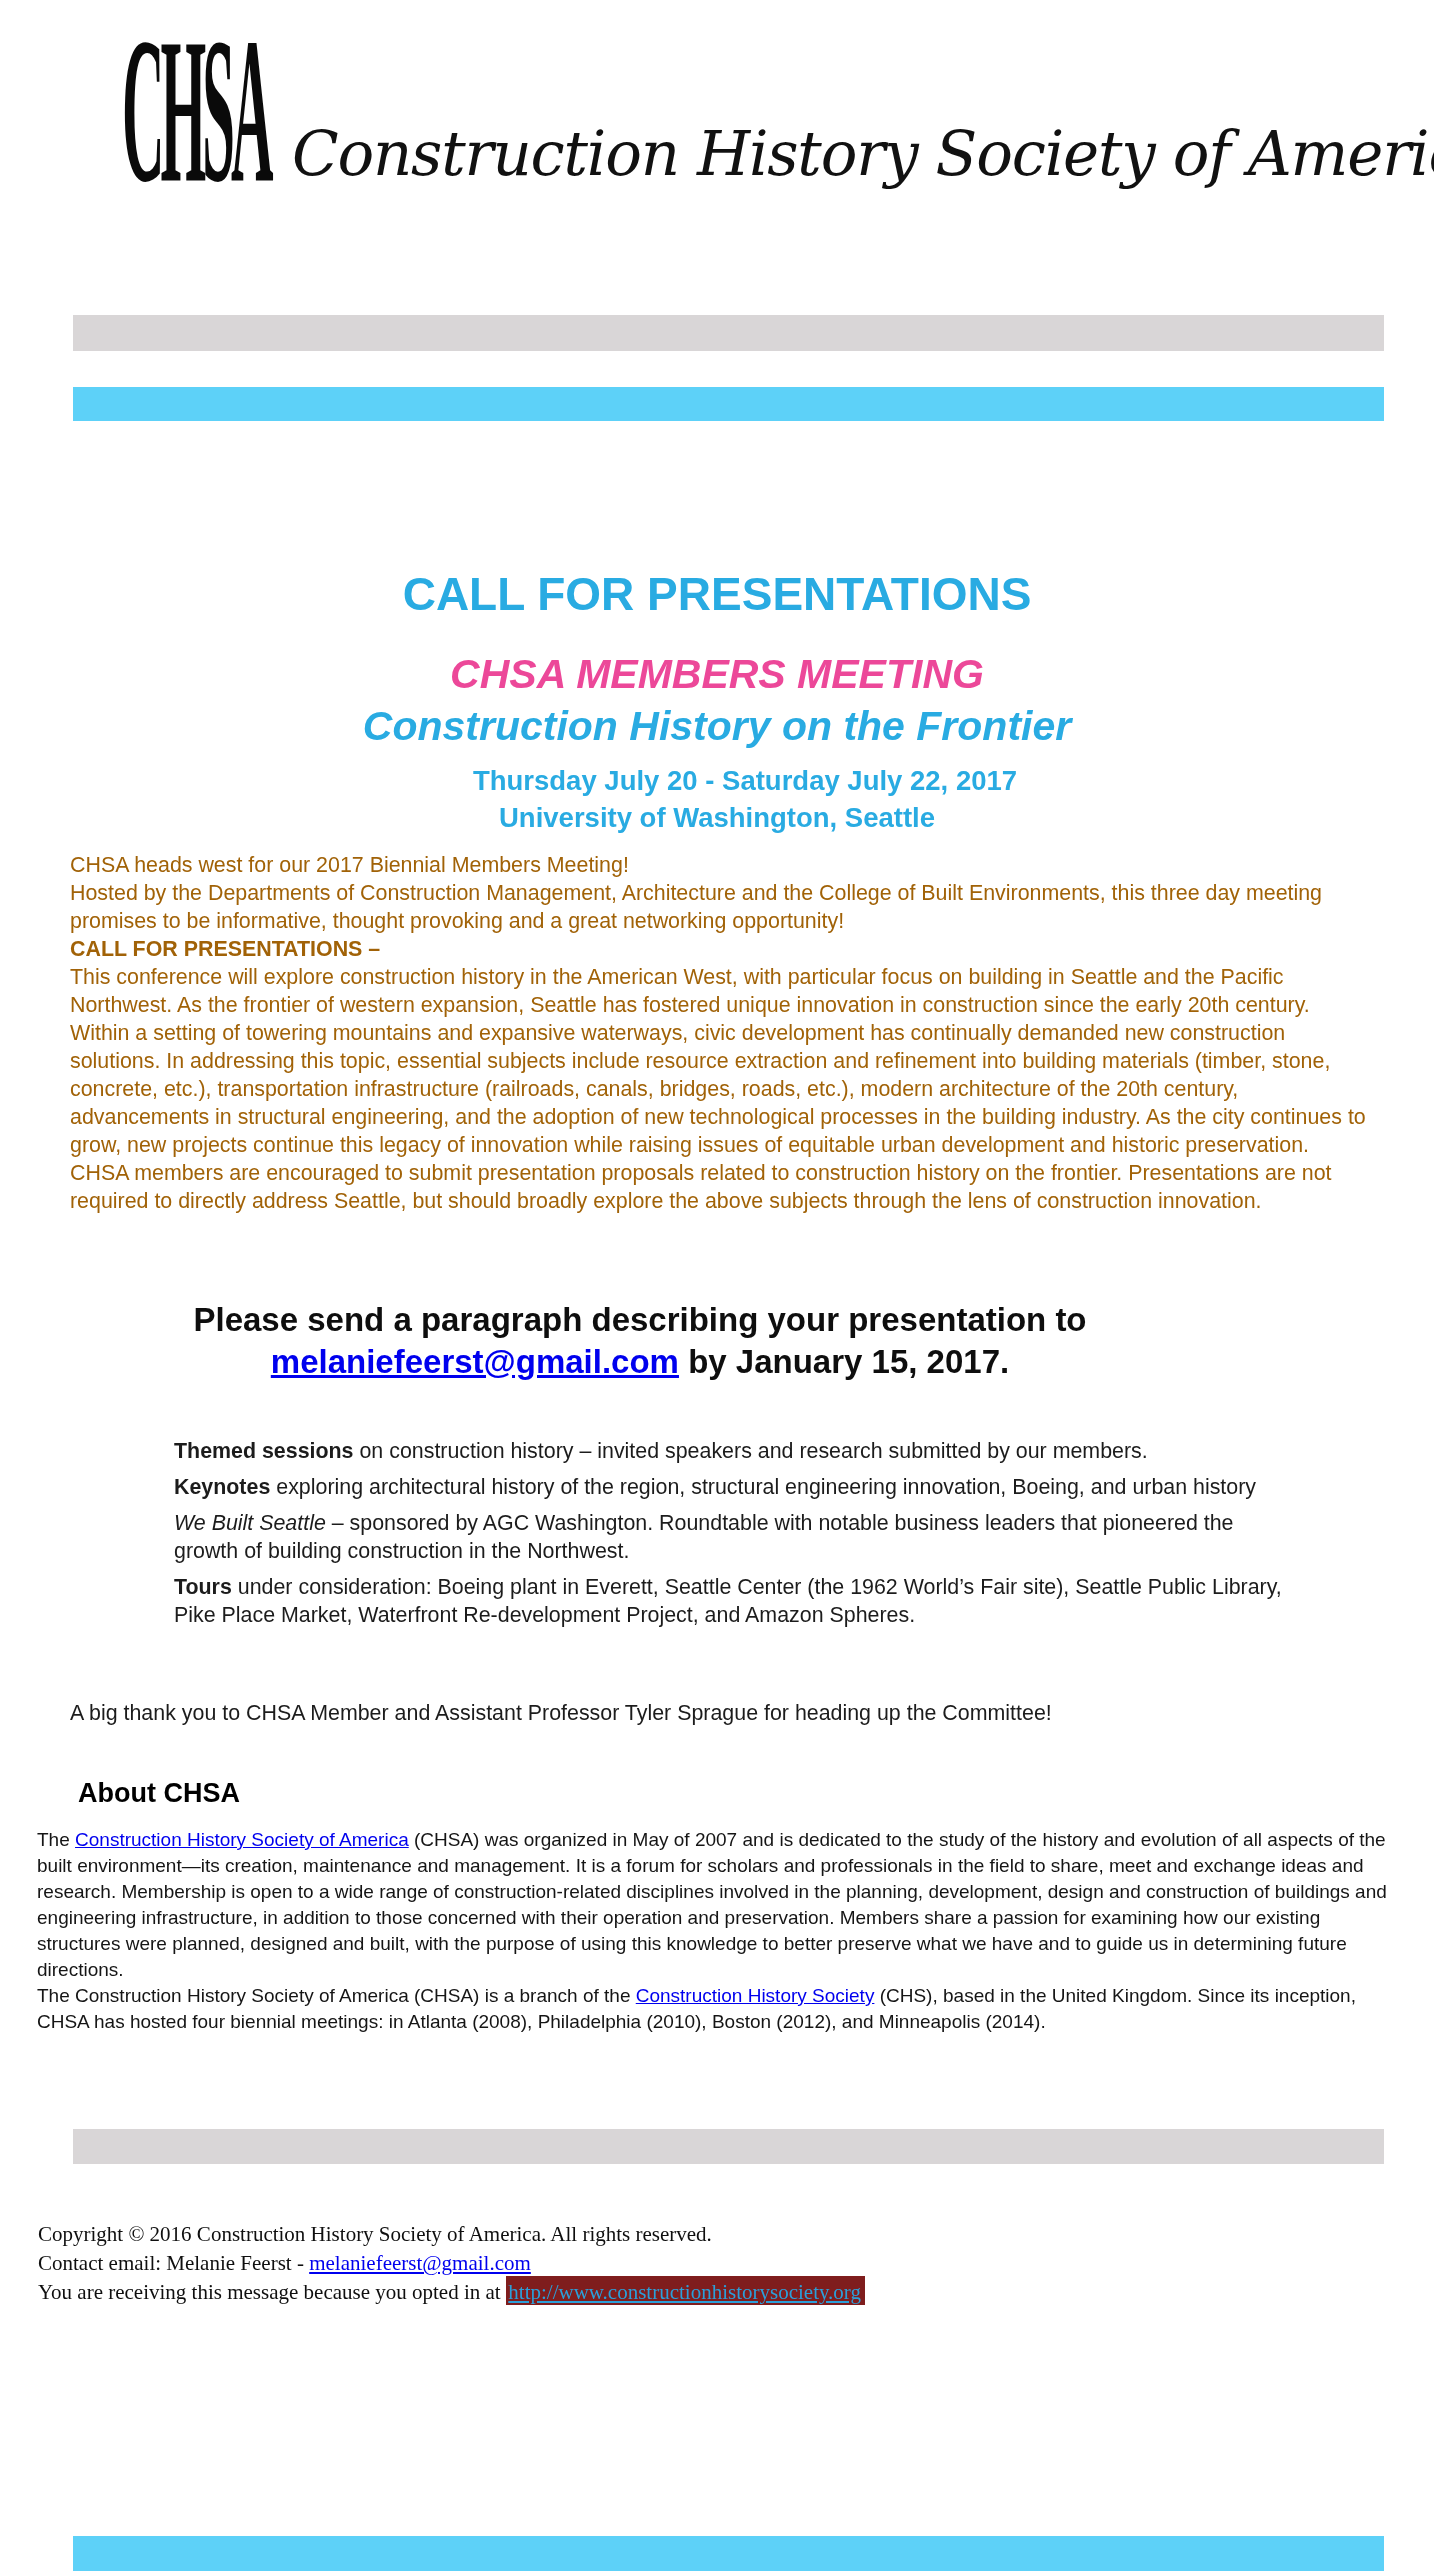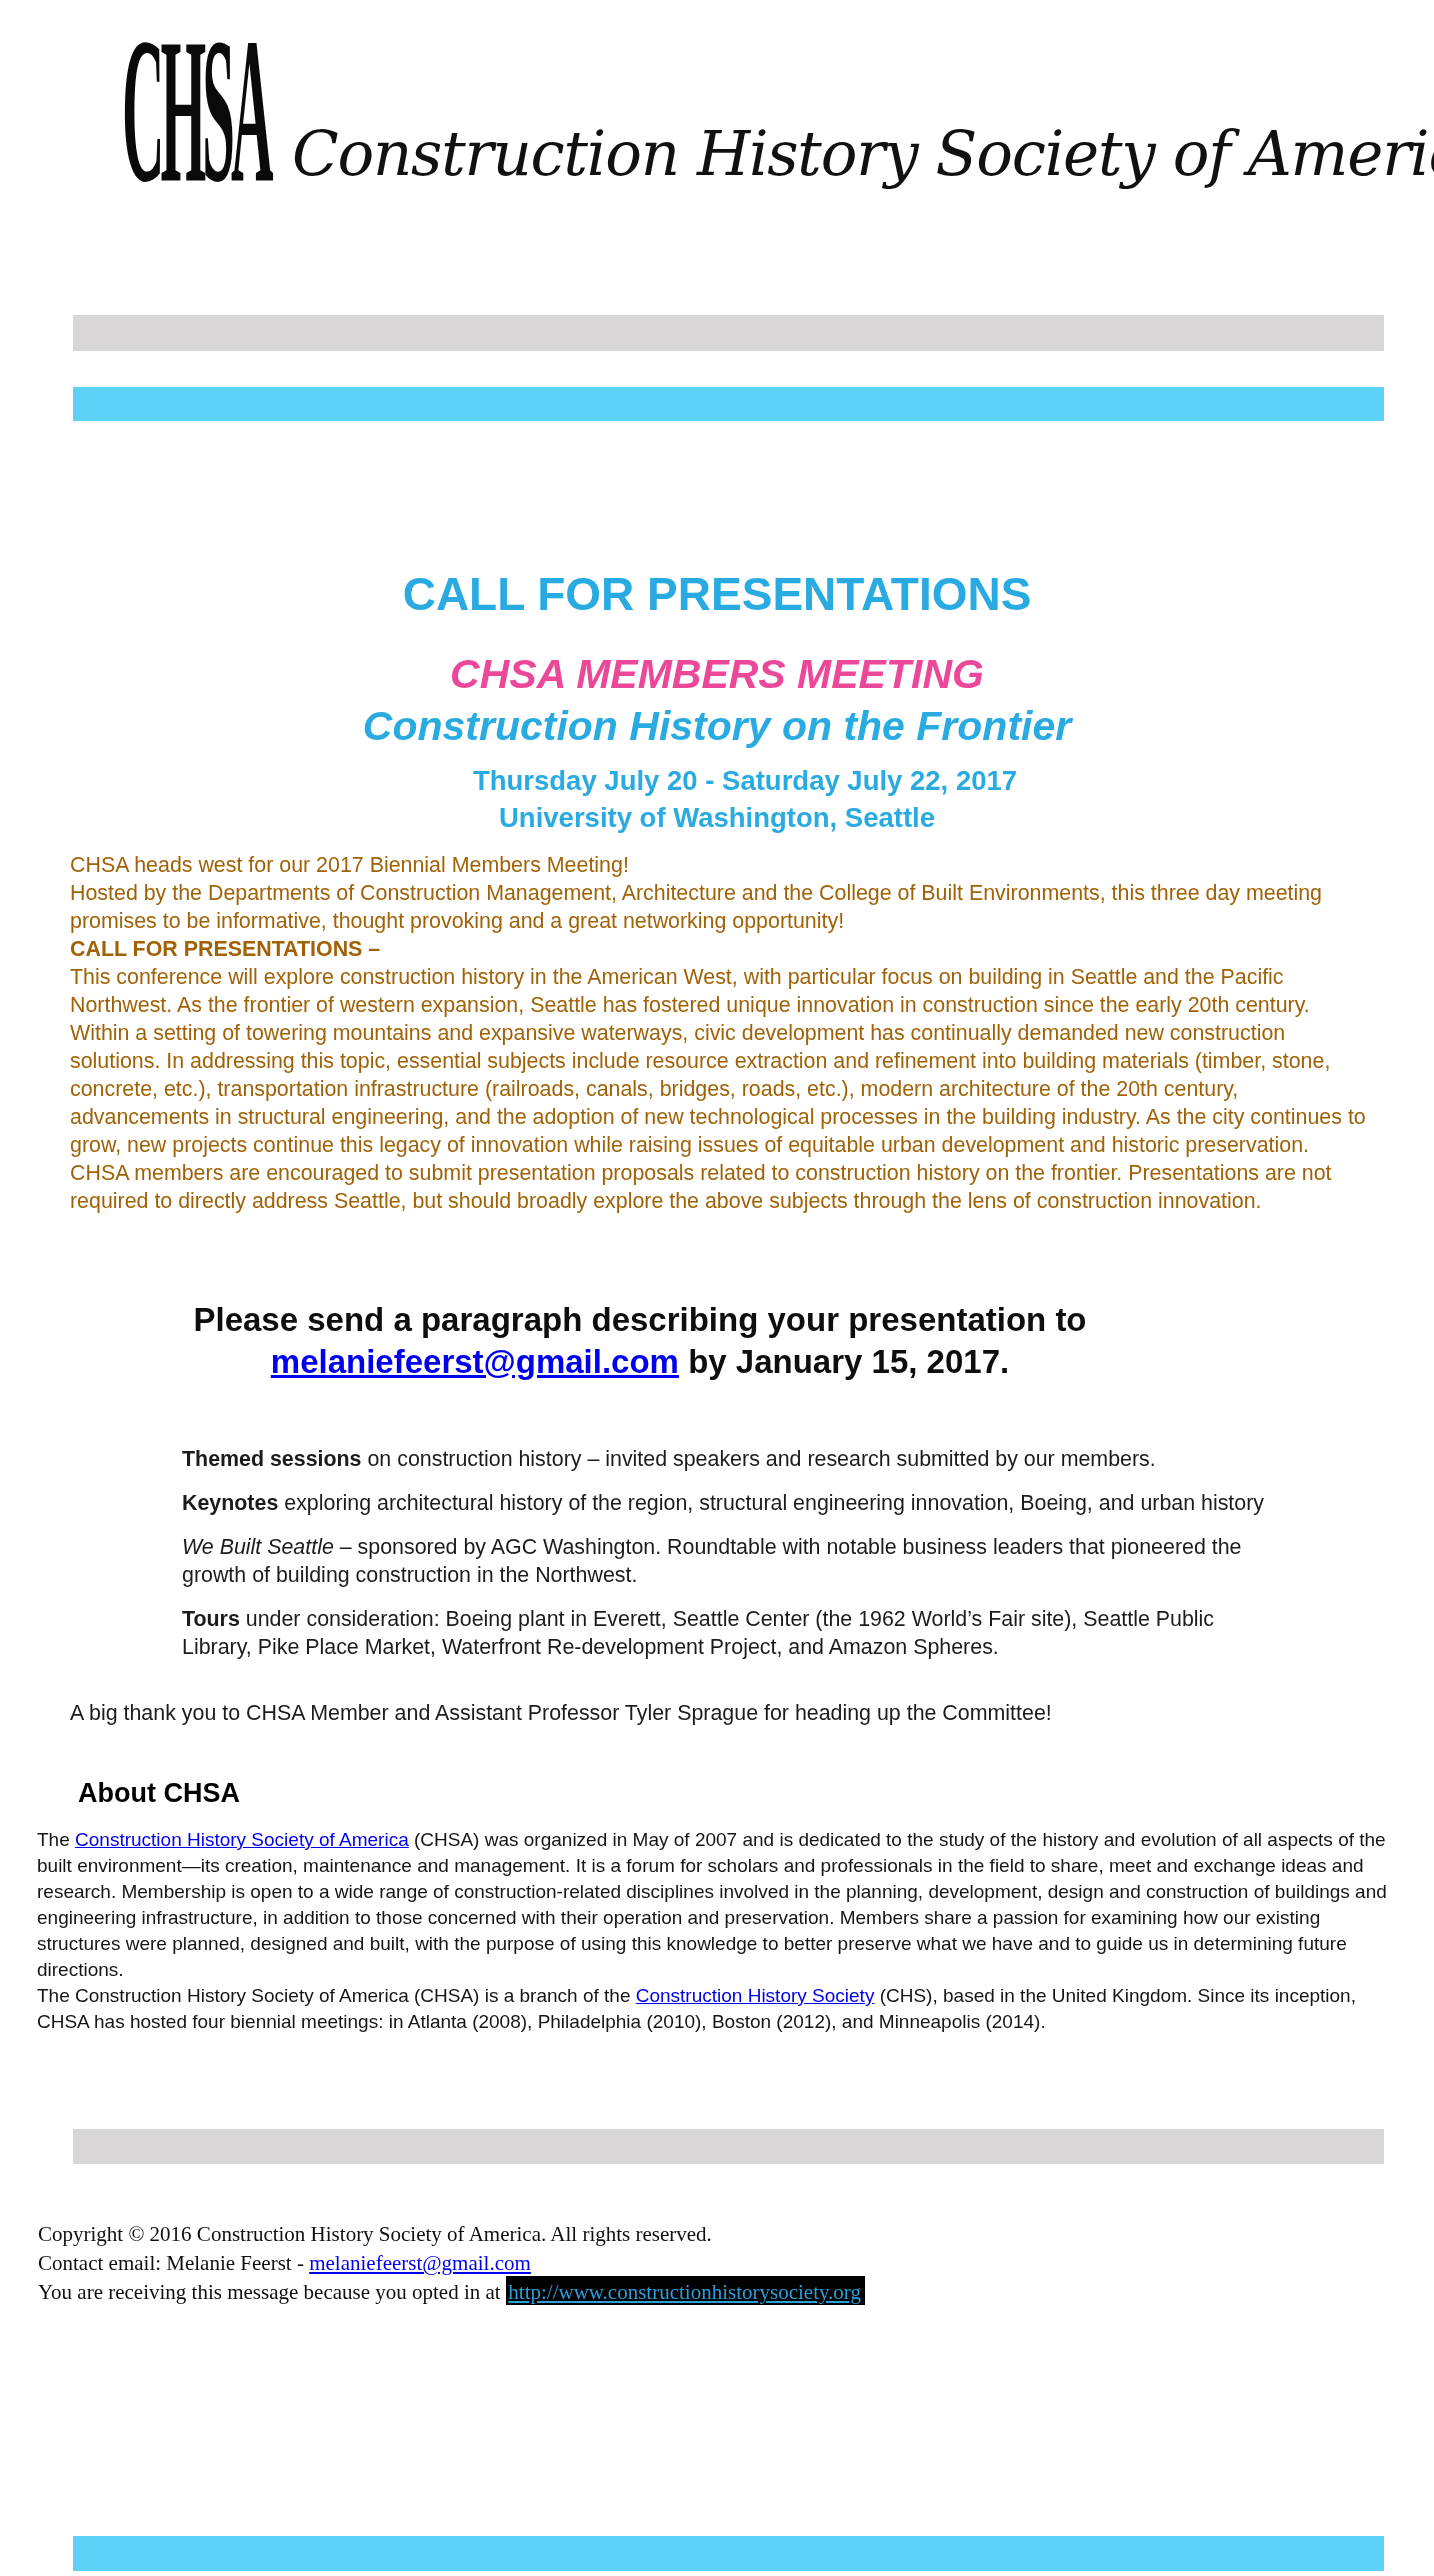--- a/index.html
+++ b/index.html
@@ -49,21 +49,21 @@
   .cta {
     position:absolute; top:1299px; left:0; width:1280px; text-align:center;
     font-size:33px; line-height:42px; font-weight:bold; color:#0e0e0e;
   }
   .cta a { color:#0000ee; text-decoration:underline; }
 
   .items {
     position:absolute; top:1429px; left:166px; width:1125px;
     font-size:21.4px; line-height:28px; color:#1c1c1c;
   }
-  .items p { margin:16px; }
+  .items p { margin:8px; }
   .lead-b  { font-weight:bold; }
   .lead-bi { font-weight:normal; font-style:italic; }
 
   .thanks {
     position:absolute; top:1699px; left:70px; width:1308px;
     font-size:21.4px; line-height:28px; color:#1c1c1c;
   }
 
   .about-heading {
     position:absolute; top:1778px; left:42px;
@@ -80,21 +80,21 @@
   .footer {
     position:absolute; top:2220px; left:38px; width:1332px;
     font-family:"Liberation Serif", serif;
     font-size:21px; line-height:29px; color:#0f0f0f;
   }
   .footer p { margin:0; }
   .footer a.mail-link { color:#0000ee; text-decoration:underline; }
   .optin { margin-top:27px; }
   .optin a {
     color:#2b9fd9; text-decoration:underline;
-    background:#000000; padding:3.7px 3.7px 1.2px 2.4px;
+    background:#7f1d1d; padding:3.7px 3.7px 1.2px 2.4px;
   }
 </style>
 </head>
 <body>
 
 <div class="page">
 
   <div class="logo-wrap">
     <div class="logo-abbr">CHSA</div>
     <div class="logo-script">Construction History Society of America</div>

